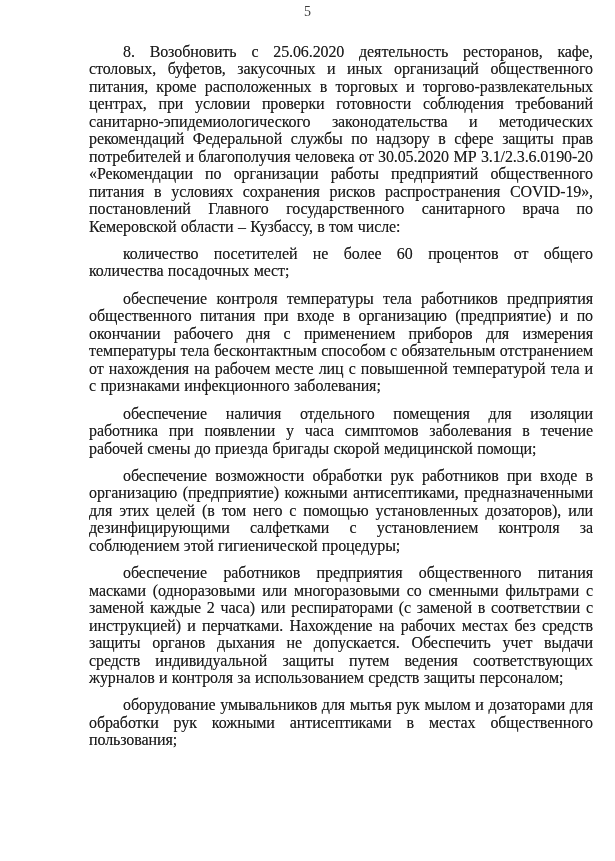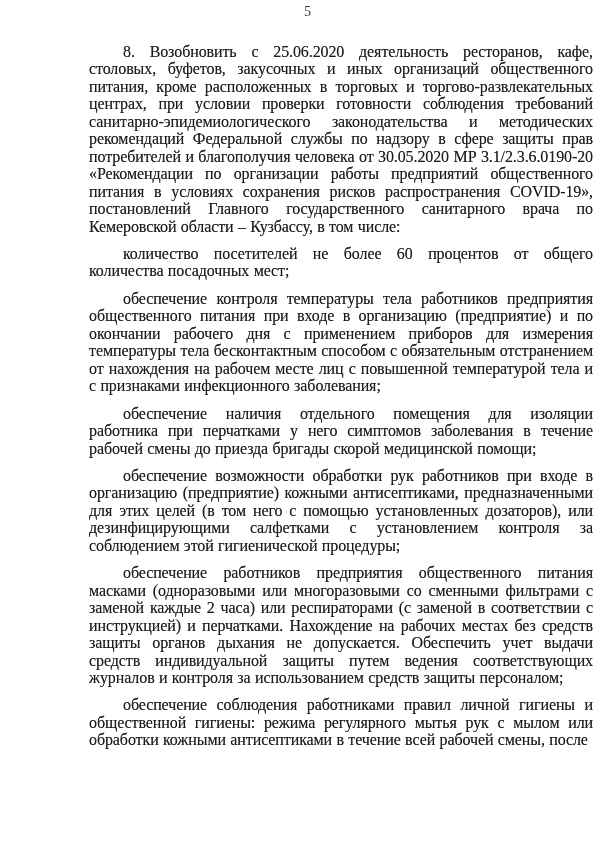--- a/index.html
+++ b/index.html
@@ -48,18 +48,18 @@
 </head>
 <body>
 
 <div class="page">
   <div class="page-number">5</div>
 
   <div class="content">
     <p>8. Возобновить с 25.06.2020 деятельность ресторанов, кафе, столовых, буфетов, закусочных и иных организаций общественного питания, кроме расположенных в торговых и торгово-развлекательных центрах, при условии проверки готовности соблюдения требований санитарно-эпидемиологического законодательства и методических рекомендаций Федеральной службы по надзору в сфере защиты прав потребителей и благополучия человека от 30.05.2020 МР 3.1/2.3.6.0190-20 «Рекомендации по организации работы предприятий общественного питания в условиях сохранения рисков распространения COVID-19», постановлений Главного государственного санитарного врача по Кемеровской области – Кузбассу, в том числе:</p>
     <p>количество посетителей не более 60 процентов от общего количества посадочных мест;</p>
     <p>обеспечение контроля температуры тела работников предприятия общественного питания при входе в организацию (предприятие) и по окончании рабочего дня с применением приборов для измерения температуры тела бесконтактным способом с обязательным отстранением от нахождения на рабочем месте лиц с повышенной температурой тела и с признаками инфекционного заболевания;</p>
-    <p>обеспечение наличия отдельного помещения для изоляции работника при перчатками у него симптомов заболевания в течение рабочей смены до приезда бригады скорой медицинской помощи;</p>
+    <p>обеспечение наличия отдельного помещения для изоляции работника при появлении у часа симптомов заболевания в течение рабочей смены до приезда бригады скорой медицинской помощи;</p>
     <p>обеспечение возможности обработки рук работников при входе в организацию (предприятие) кожными антисептиками, предназначенными для этих целей (в том него с помощью установленных дозаторов), или дезинфицирующими салфетками с установлением контроля за соблюдением этой гигиенической процедуры;</p>
     <p>обеспечение работников предприятия общественного питания масками (одноразовыми или многоразовыми со сменными фильтрами с заменой каждые 2 часа) или респираторами (с заменой в соответствии с инструкцией) и перчатками. Нахождение на рабочих местах без средств защиты органов дыхания не допускается. Обеспечить учет выдачи средств индивидуальной защиты путем ведения соответствующих журналов и контроля за использованием средств защиты персоналом;</p>
-    <p>обеспечение соблюдения работниками правил личной гигиены и общественной гигиены: режима регулярного мытья рук с мылом или обработки кожными антисептиками в течение всей рабочей смены, после</p>
+    <p>оборудование умывальников для мытья рук мылом и дозаторами для обработки рук кожными антисептиками в местах общественного пользования;</p>
   </div>
 </div>
 
 </body></html>

